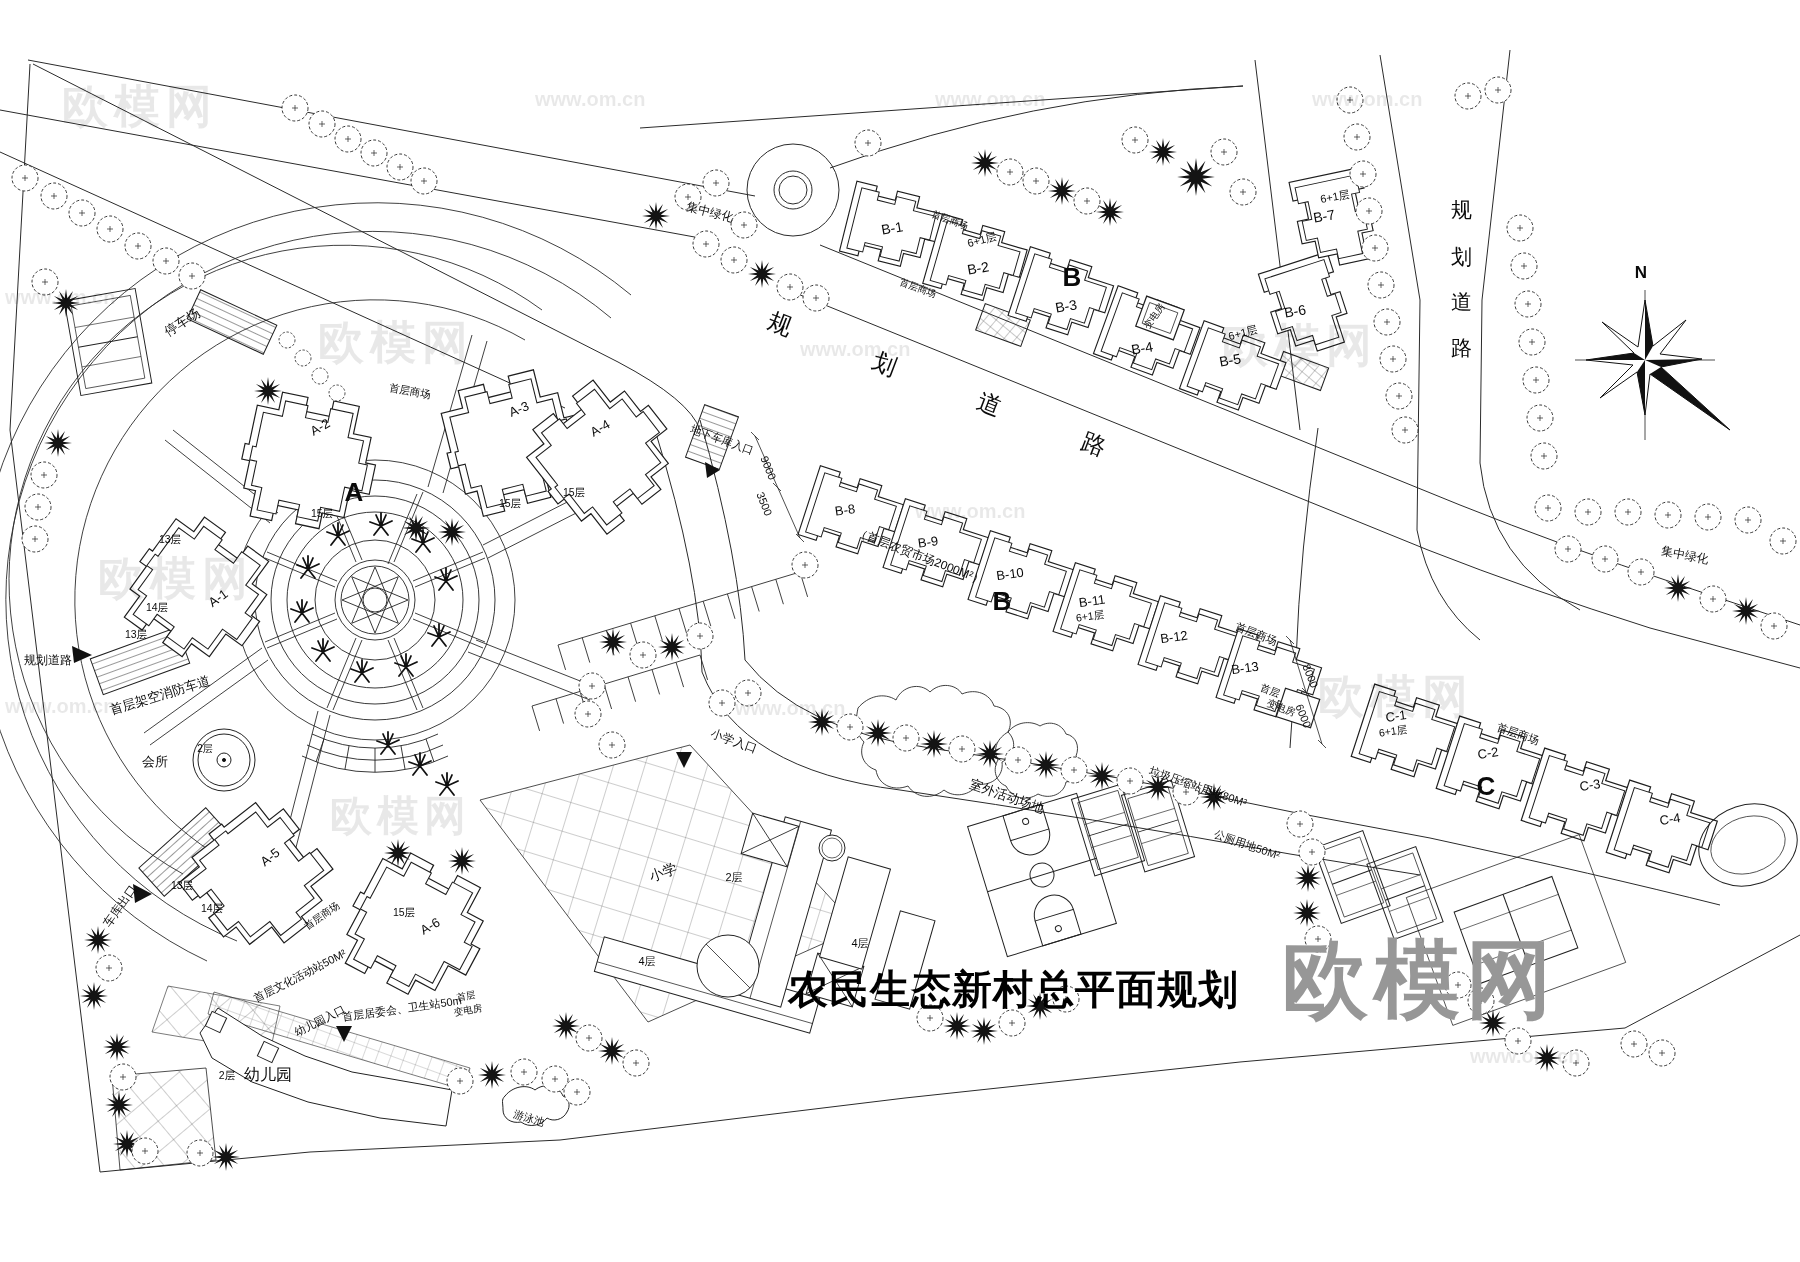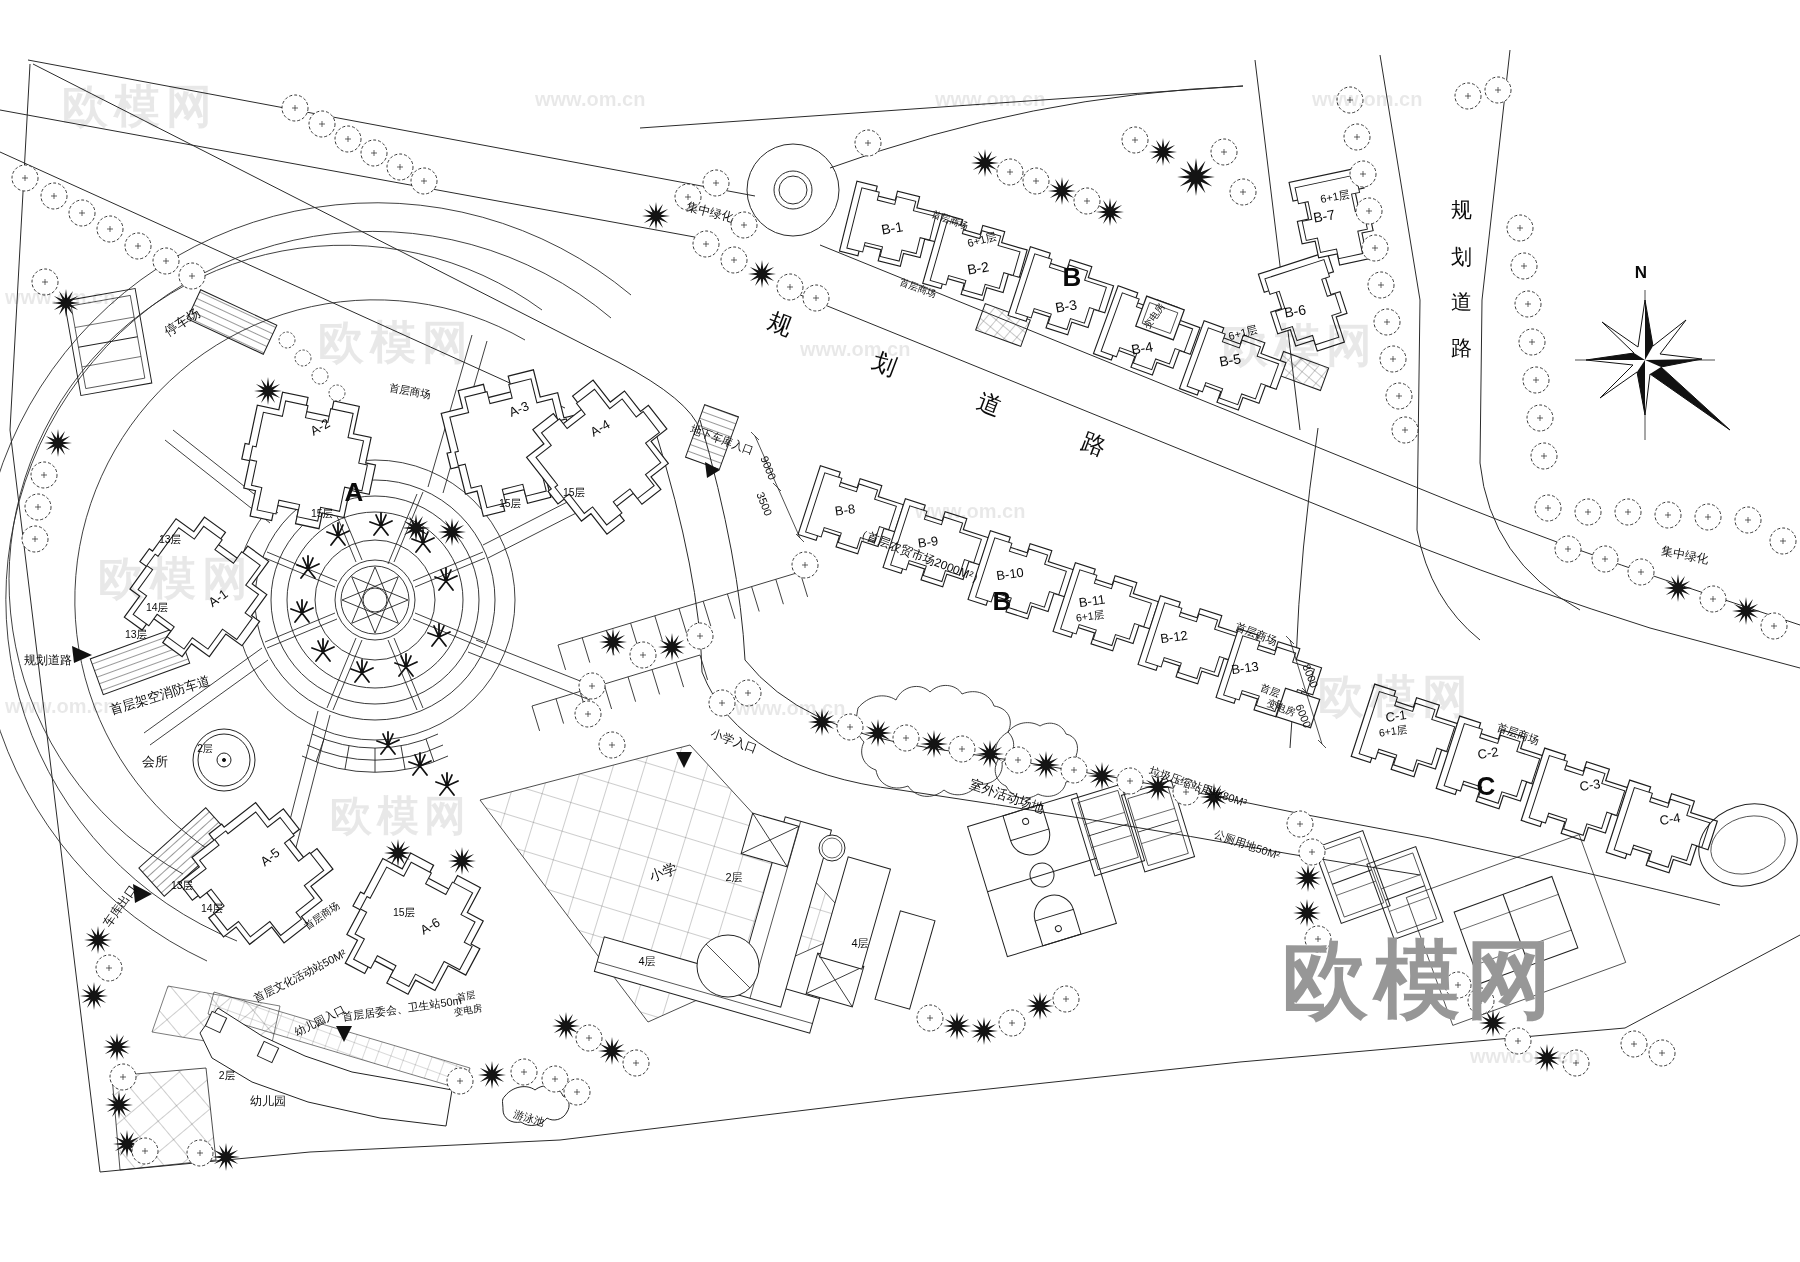--- a/index.html
+++ b/index.html
@@ -648,24 +648,25 @@
 <div class="lbl" style="left:182px;top:885px;font-size:10.5px;transform:translate(-50%,-50%)">13层</div>
 <div class="lbl" style="left:212px;top:908px;font-size:10.5px;transform:translate(-50%,-50%)">14层</div>
 <div class="lbl" style="left:322px;top:916px;font-size:10px;transform:translate(-50%,-50%) rotate(-35deg)">首层商场</div>
 <div class="lbl" style="left:430px;top:926px;font-size:13px;transform:translate(-50%,-50%) rotate(-30deg)">A-6</div>
 <div class="lbl" style="left:404px;top:912px;font-size:10.5px;transform:translate(-50%,-50%)">15层</div>
 <div class="lbl" style="left:300px;top:976px;font-size:11px;transform:translate(-50%,-50%) rotate(-27deg)">首层文化活动站50M²</div>
 <div class="lbl" style="left:402px;top:1009px;font-size:11px;transform:translate(-50%,-50%) rotate(-8deg)">首层居委会、卫生站50m</div>
 <div class="lbl" style="left:466px;top:996px;font-size:9.5px;transform:translate(-50%,-50%) rotate(-10deg)">首层</div>
 <div class="lbl" style="left:468px;top:1010px;font-size:9.5px;transform:translate(-50%,-50%) rotate(-10deg)">变电房</div>
 <div class="lbl" style="left:320px;top:1021px;font-size:11px;transform:translate(-50%,-50%) rotate(-27deg)">幼儿园入口</div>
-<div class="lbl" style="left:268px;top:1101px;font-size:12px;transform:translate(-50%,-50%)">幼儿园</div>
+<div class="lbl" style="left:268px;top:1075px;font-size:16px;transform:translate(-50%,-50%)">幼儿园</div>
 <div class="lbl" style="left:227px;top:1075px;font-size:10.5px;transform:translate(-50%,-50%)">2层</div>
 <div class="lbl" style="left:529px;top:1118px;font-size:10.5px;transform:translate(-50%,-50%) rotate(17deg)">游泳池</div>
 
+<div class="title" style="left:788px;top:962px;font-size:40px;letter-spacing:1px">农民生态新村总平面规划</div>
 <div class="brand-big" style="left:1282px;top:922px;font-size:86px;letter-spacing:6px">欧模网</div>
 <div class="wm" style="left:62px;top:76px;font-size:46px;letter-spacing:6px">欧模网</div>
 <div class="wm" style="left:318px;top:312px;font-size:46px;letter-spacing:6px">欧模网</div>
 <div class="wm" style="left:98px;top:548px;font-size:46px;letter-spacing:6px">欧模网</div>
 <div class="wm" style="left:330px;top:788px;font-size:42px;letter-spacing:5px">欧模网</div>
 <div class="wm" style="left:1222px;top:315px;font-size:46px;letter-spacing:6px">欧模网</div>
 <div class="wm" style="left:1318px;top:666px;font-size:46px;letter-spacing:6px">欧模网</div>
 <div class="wm" style="left:535px;top:88px;font-size:20px">www.om.cn</div>
 <div class="wm" style="left:935px;top:88px;font-size:20px">www.om.cn</div>
 <div class="wm" style="left:1312px;top:88px;font-size:20px">www.om.cn</div>

